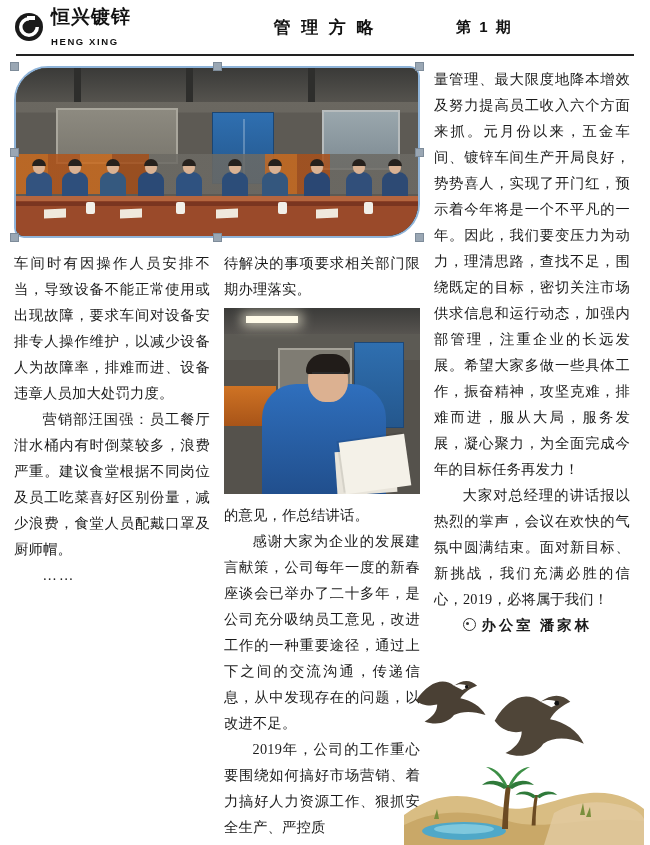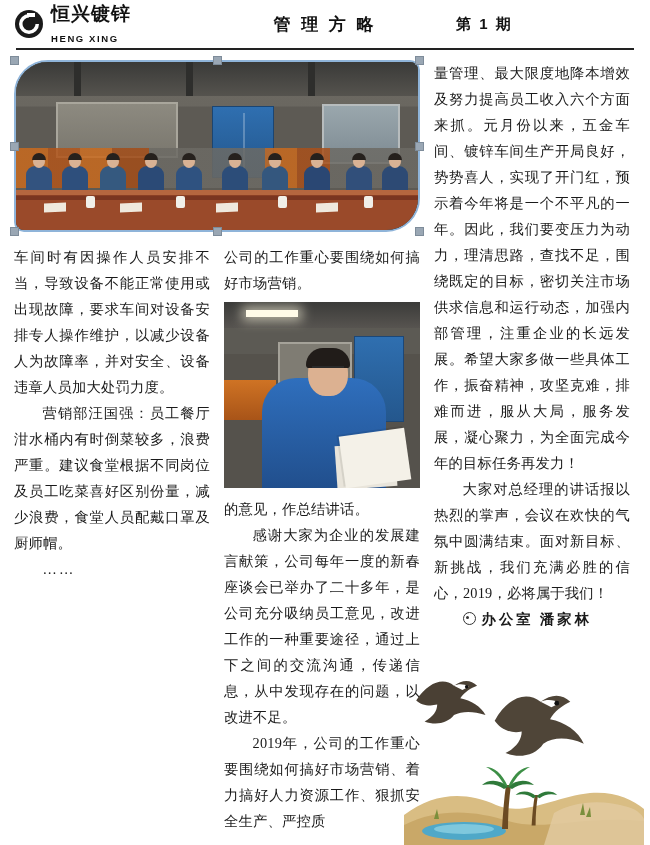--- a/index.html
+++ b/index.html
@@ -18,21 +18,21 @@
   .page {
     width: 650px;
     height: 845px;
     position: relative;
     box-sizing: border-box;
     padding: 0 14px;
   }
 
   
   .masthead {
-    height: 48px;
+    height: 54px;
     display: flex;
     align-items: center;
     position: relative;
   }
   .logo-block {
     display: flex;
     align-items: center;
     gap: 7px;
     width: 180px;
   }
@@ -401,28 +401,28 @@
           <span class="cdot" style="left:199px;top:-4px"></span>
           <span class="cdot" style="right:-4px;top:-4px"></span>
           <span class="cdot" style="left:-4px;top:82px"></span>
           <span class="cdot" style="right:-4px;top:82px"></span>
           <span class="cdot" style="left:-4px;bottom:-4px"></span>
           <span class="cdot" style="left:199px;bottom:-4px"></span>
           <span class="cdot" style="right:-4px;bottom:-4px"></span>
         </div>
       </div>
 
-      <p>车间时有因操作人员安排不当，导致设备不能正常使用或出现故障，要求车间对设备安排专人操作维护，以减少设备人为故障率，并对安全、设备违章人员加大处罚力度。</p>
+      <p>车间时有因操作人员安排不当，导致设备不能正常使用或出现故障，要求车间对设备安排专人操作维护，以减少设备人为故障率，排难而进、设备违章人员加大处罚力度。</p>
       <p class="indent">营销部汪国强：员工餐厅泔水桶内有时倒菜较多，浪费严重。建议食堂根据不同岗位及员工吃菜喜好区别份量，减少浪费，食堂人员配戴口罩及厨师帽。</p>
       <p class="dots">……</p>
     </div>
 
     <div class="col">
       <div style="height:184px"></div>
-      <p>公司的工作重心要围绕如何搞好市场营销。</p>
+      <p>待解决的事项要求相关部门限期办理落实。</p>
 
       <div class="photo-mid">
         <div class="p2-bg"></div>
         <div class="p2-ceiling"></div>
         <div class="p2-light"></div>
         <div class="p2-board"></div>
         <div class="p2-door"></div>
         <div class="p2-orange"></div>
         <div class="p2-person-body"></div>
         <div class="p2-head"></div>

